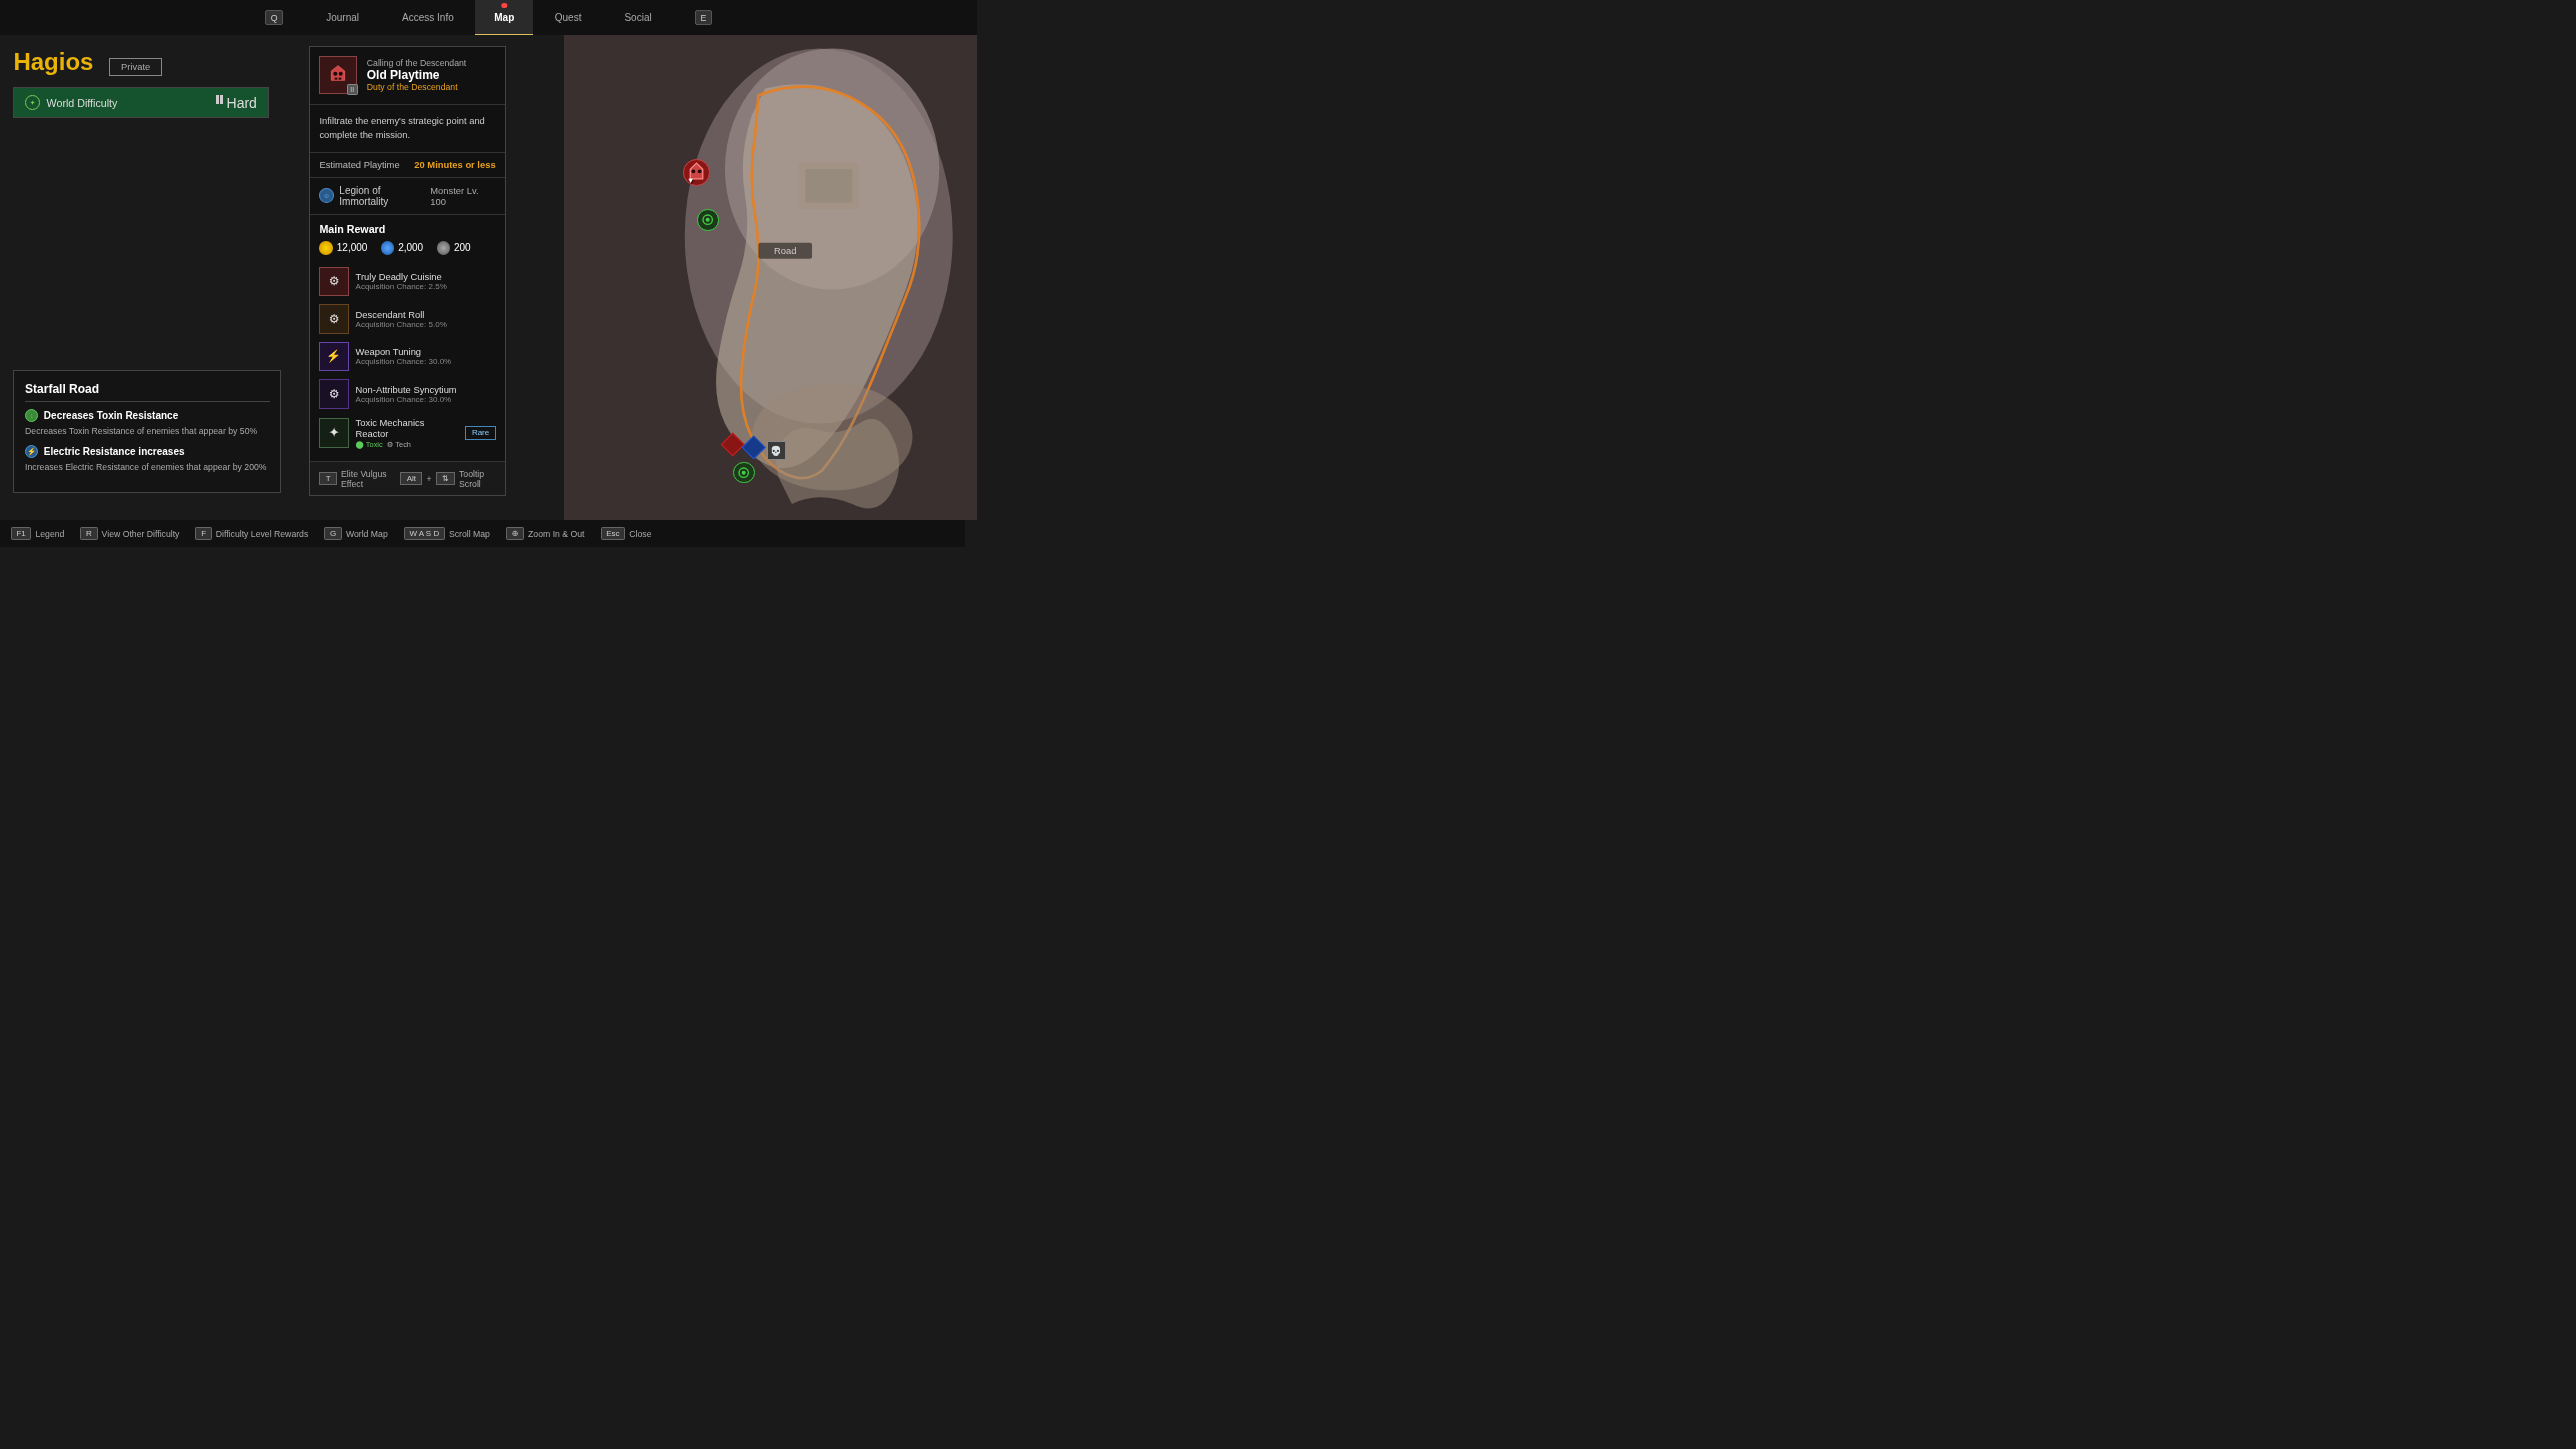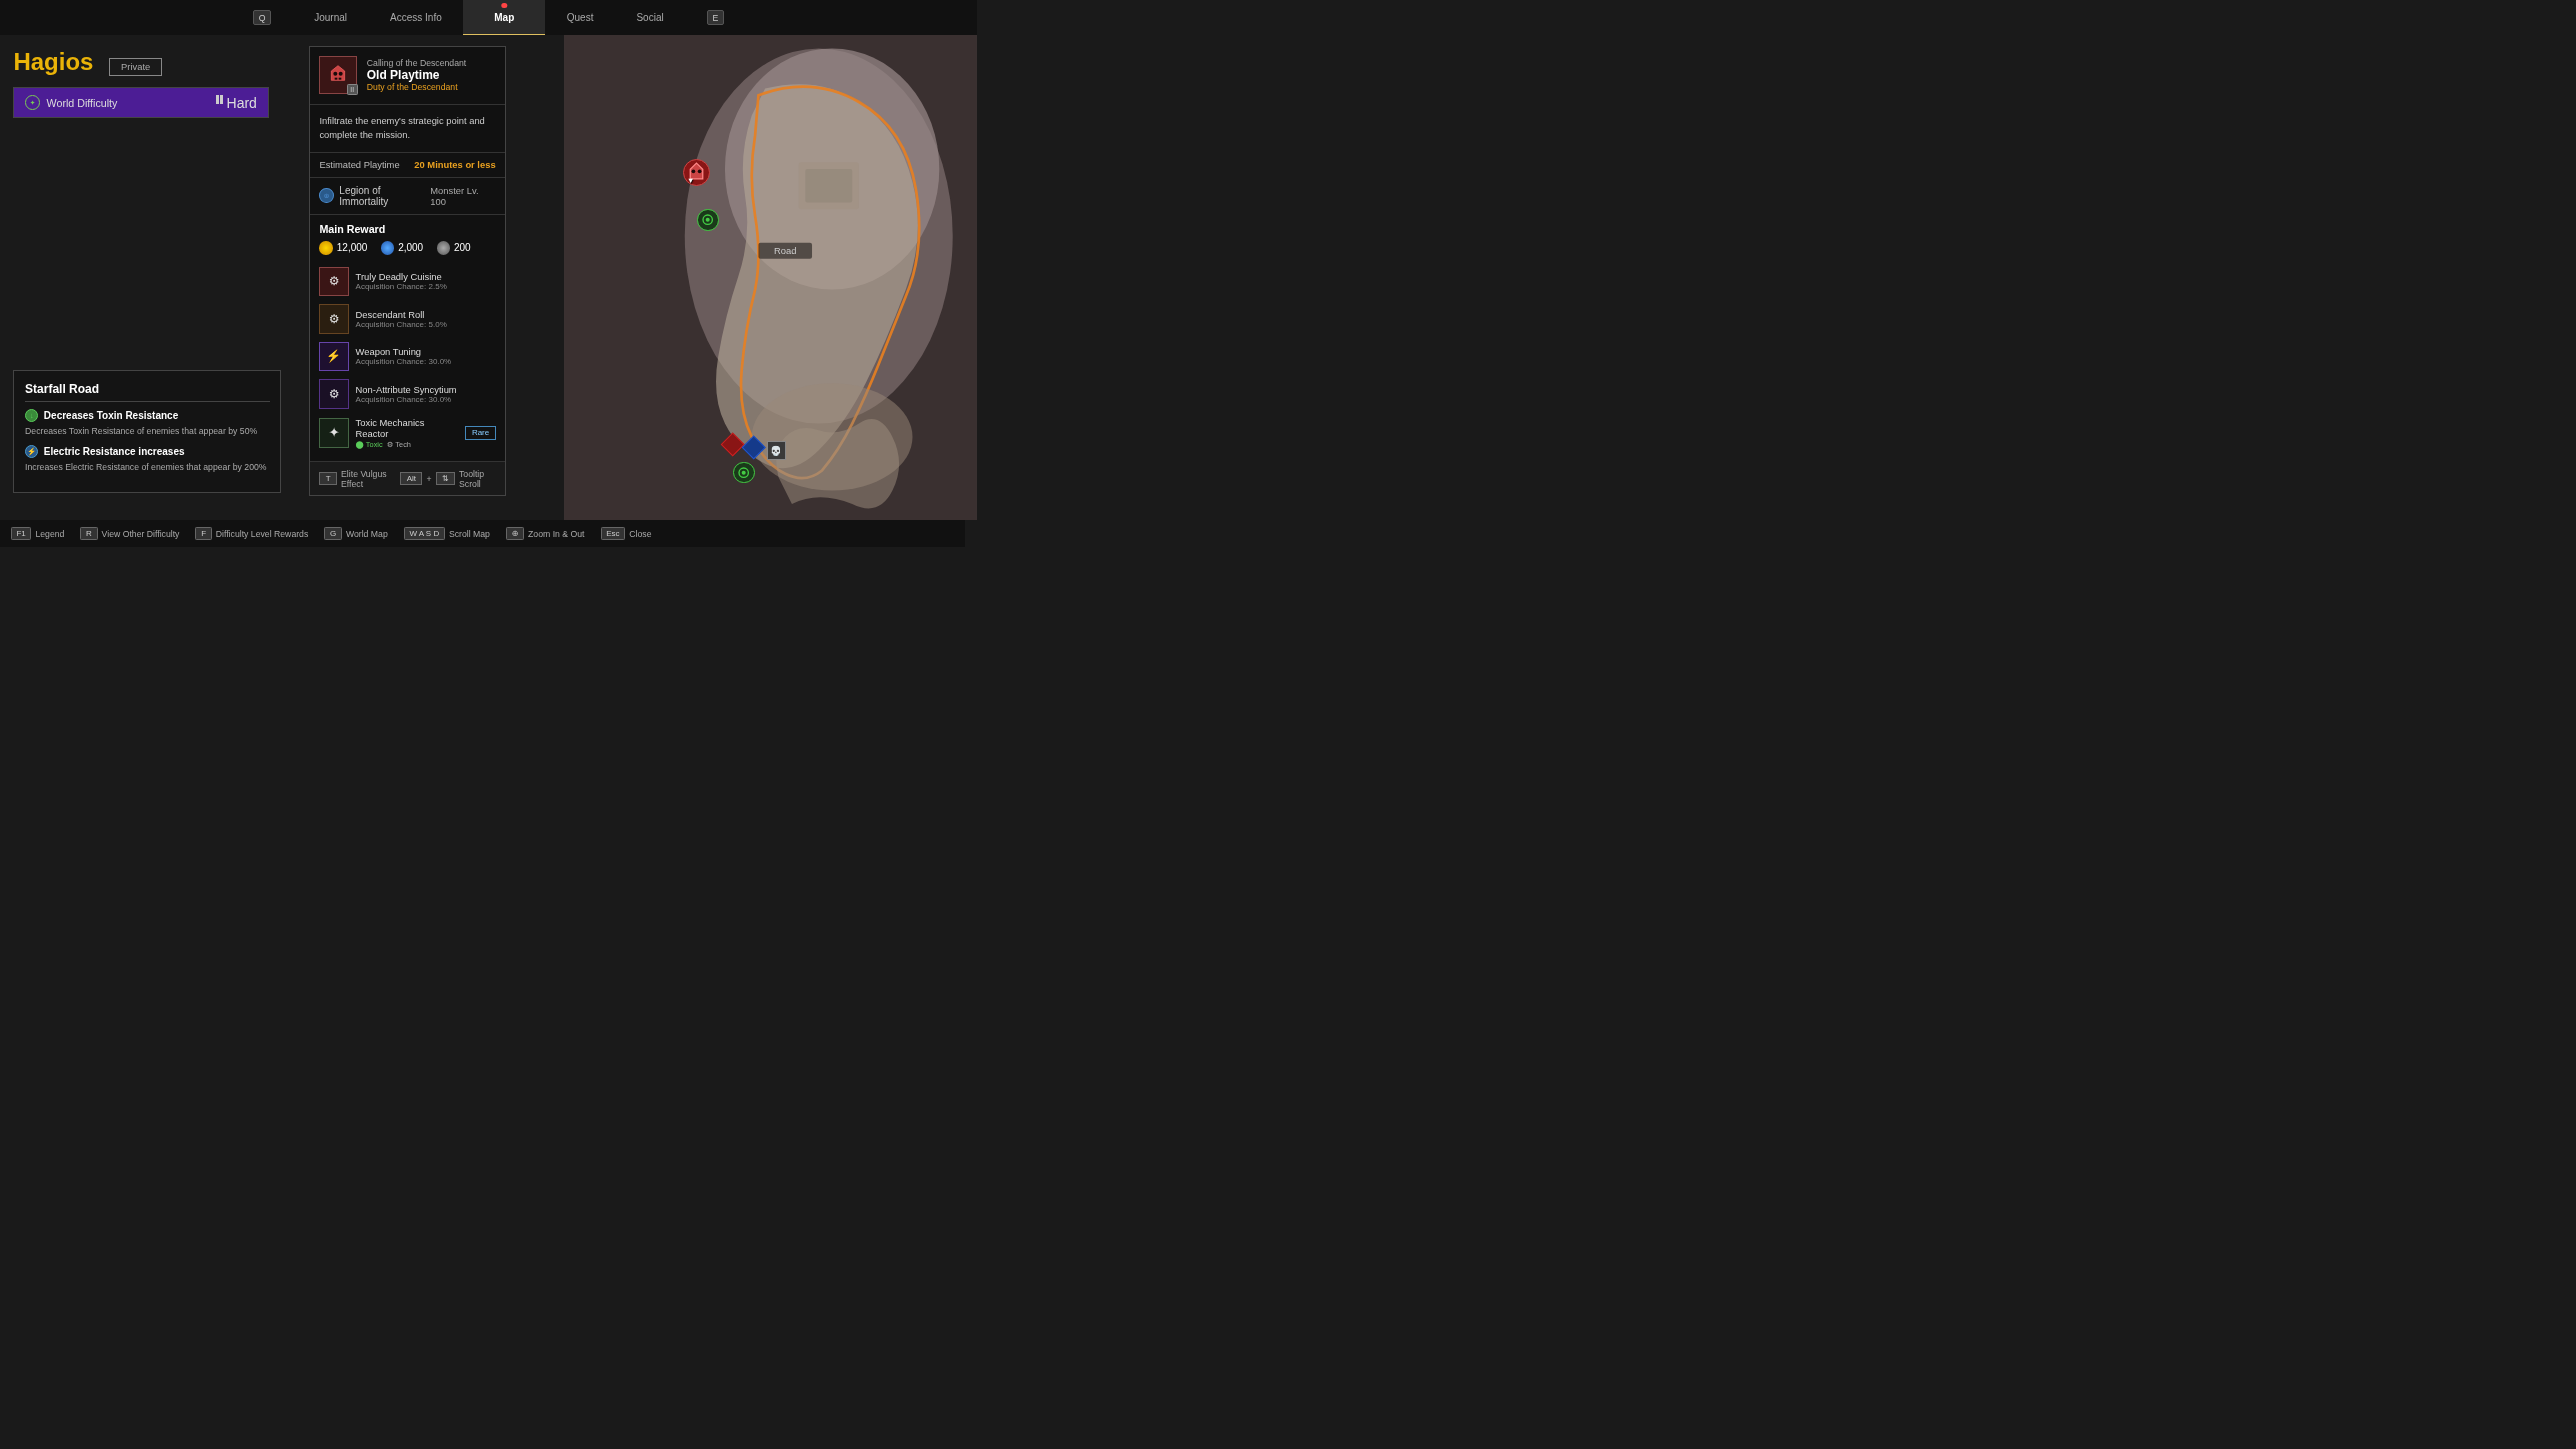--- a/index.html
+++ b/index.html
@@ -80,21 +80,21 @@
       border: 0.7px solid #888;
       padding: 2.7px 10.7px;
       font-size: 9.4px;
       color: #aaa;
       margin-left: 8px;
       vertical-align: middle;
     }
     .world-difficulty {
       display: flex;
       align-items: center;
-      background: #4c1d95;
+      background: #14532d;
       border: 0.7px solid #444;
       padding: 6.7px 10.7px;
       margin-top: 5.4px;
       gap: 6.7px;
     }
     .world-difficulty .wd-icon {
       width: 14.8px; height: 14.8px;
       border: 1.3px solid #7acc55;
       border-radius: 50%;
       display: flex; align-items: center; justify-content: center;
@@ -496,21 +496,21 @@
 <nav class="top-nav">
   <div class="nav-item">
     <span class="nav-key">Q</span>
   </div>
   <div class="nav-item">
     <span>Journal</span>
   </div>
   <div class="nav-item">
     <span>Access Info</span>
   </div>
-  <div class="nav-item nav-map-item active" style="padding: 0 31px; text-align: right;">
+  <div class="nav-item nav-map-item active" style="padding: 0 19px; text-align: right;">
     <span>Map</span>
     <div class="notif-dot"></div>
   </div>
   <div class="nav-item">
     <span>Quest</span>
   </div>
   <div class="nav-item">
     <span>Social</span>
   </div>
   <div class="nav-item">

